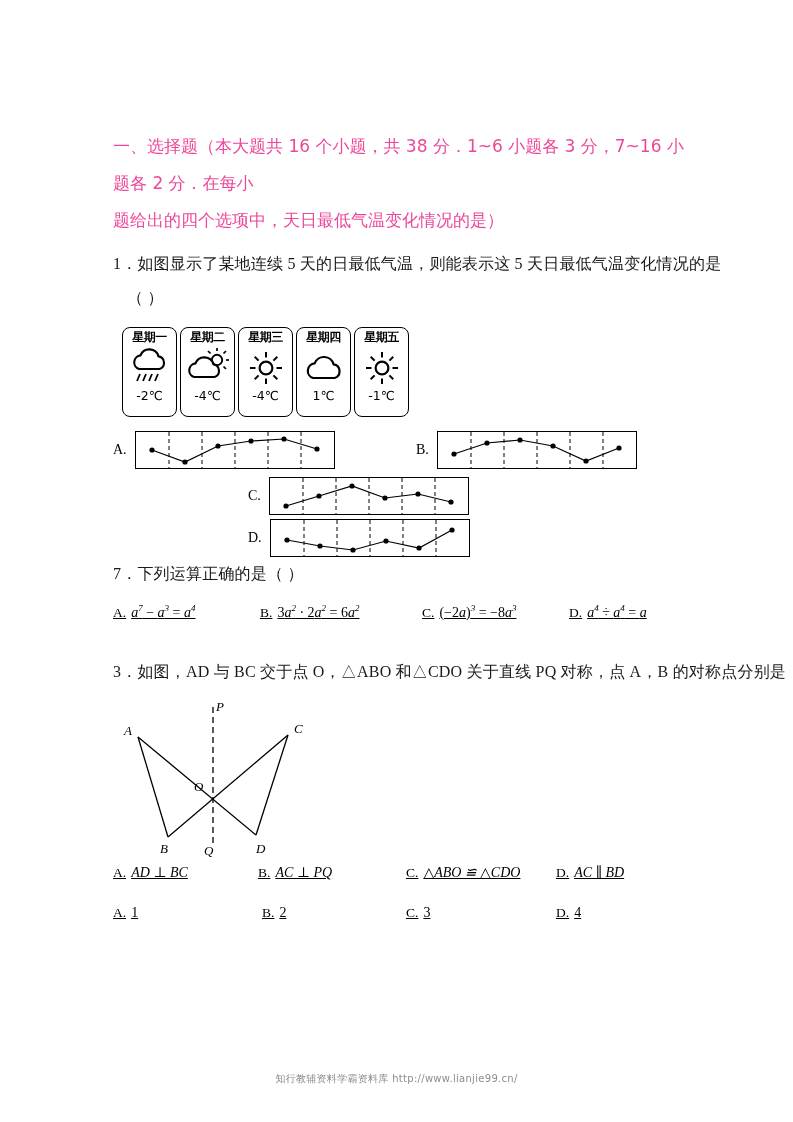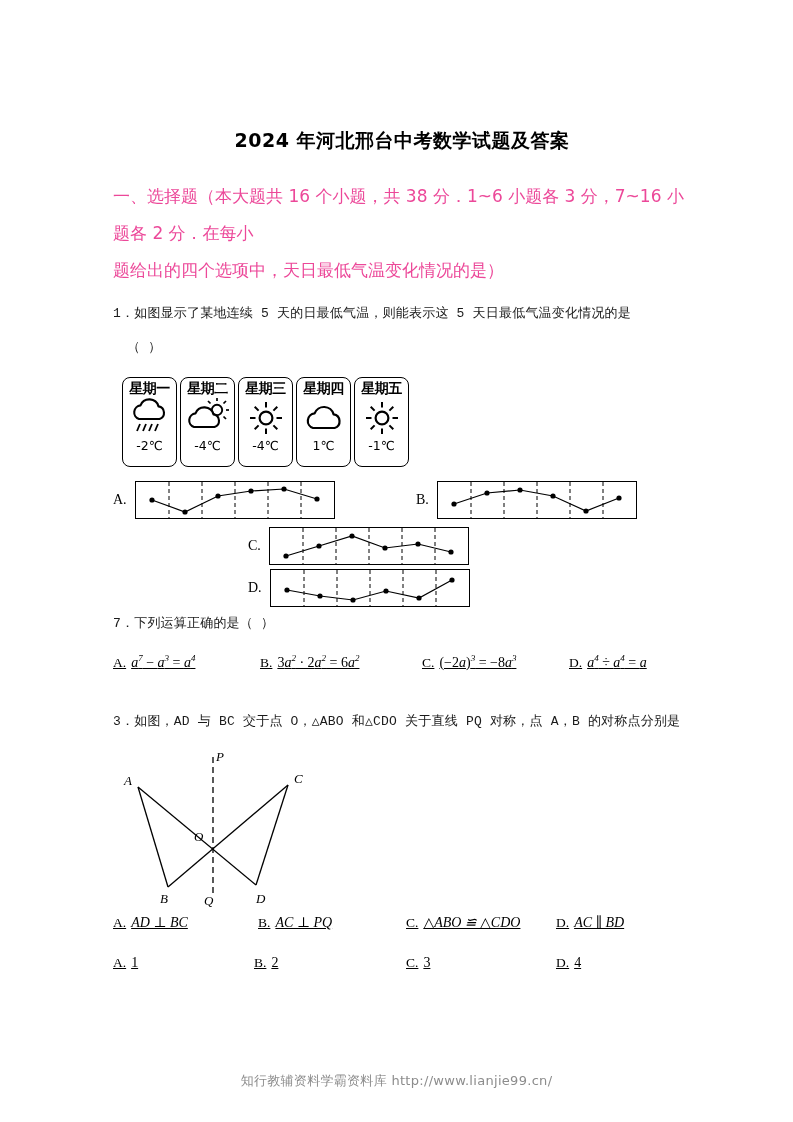--- a/index.html
+++ b/index.html
@@ -35,22 +35,22 @@
     font-size: 19px;
     font-weight: bold;
     text-align: center;
     letter-spacing: 0.5px;
     margin: 0 0 24px 0;
     color: #000;
   }
 
   
   .qline {
-    font-family: Liberation Mono, monospace;
-    font-size: 13px;
+    font-family: Liberation Serif, serif;
+    font-size: 16px;
     line-height: 34px;
     color: #1a1a1a;
     letter-spacing: 0.2px;
     white-space: nowrap;
   }
   .section-head {
     font-family: "DejaVu Sans", sans-serif;
     font-size: 17px;
     line-height: 37px;
     color: #ec4899;
@@ -109,22 +109,22 @@
     border-radius: 8px;
     box-sizing: border-box;
     display: flex;
     flex-direction: column;
     align-items: center;
     justify-content: flex-start;
     padding-top: 3px;
     background: #fff;
   }
   .wday {
-    font-family: Liberation Sans, sans-serif;
-    font-size: 14px;
+    font-family: Liberation Mono, monospace;
+    font-size: 12px;
     font-weight: bold;
     letter-spacing: -0.5px;
     line-height: 14px;
     color: #000;
     text-align: center;
   }
   .wicon {
     width: 46px;
     height: 42px;
     margin-top: 2px;
@@ -175,32 +175,31 @@
   }
 
   
   .footer {
     position: absolute;
     left: 0;
     top: 1072px;
     width: 793px;
     text-align: center;
     font-family: "DejaVu Sans", sans-serif;
-    font-size: 13px;
+    font-size: 10px;
     color: #8c8c8c;
     letter-spacing: 0.3px;
   }
 </style>
 </head>
 <body>
 
 <div class="page">
   <div class="content">
 
-    <h1 class="doc-title">2024 年河北邢台中考数学试题及答案</h1>
 
     <div class="section-head">一、选择题（本大题共 16 个小题，共 38 分．1~6 小题各 3 分，7~16 小题各 2 分．在每小</div>
     <div class="section-head">题给出的四个选项中，天日最低气温变化情况的是）</div>
 
     <div class="qline" style="margin-top:8px">1．如图显示了某地连续 5 天的日最低气温，则能表示这 5 天日最低气温变化情况的是</div>
     <div class="qline" style="padding-left:14px">（            ）</div>
 
     <div class="weather-strip">
 
       <div class="wcard">
@@ -430,21 +429,21 @@
       <span class="opt" style="left:443px">
         <span class="lbl">D.</span><span class="mi">AC ∥ BD</span>
       </span>
     </div>
 
 
     <div class="opt-row" style="margin-top:11px">
       <span class="opt" style="left:0px">
         <span class="lbl">A.</span><span class="mn">1</span>
       </span>
-      <span class="opt" style="left:141px">
+      <span class="opt" style="left:149px">
         <span class="lbl">B.</span><span class="mn">2</span>
       </span>
       <span class="opt" style="left:293px">
         <span class="lbl">C.</span><span class="mn">3</span>
       </span>
       <span class="opt" style="left:443px">
         <span class="lbl">D.</span><span class="mn">4</span>
       </span>
     </div>
 

